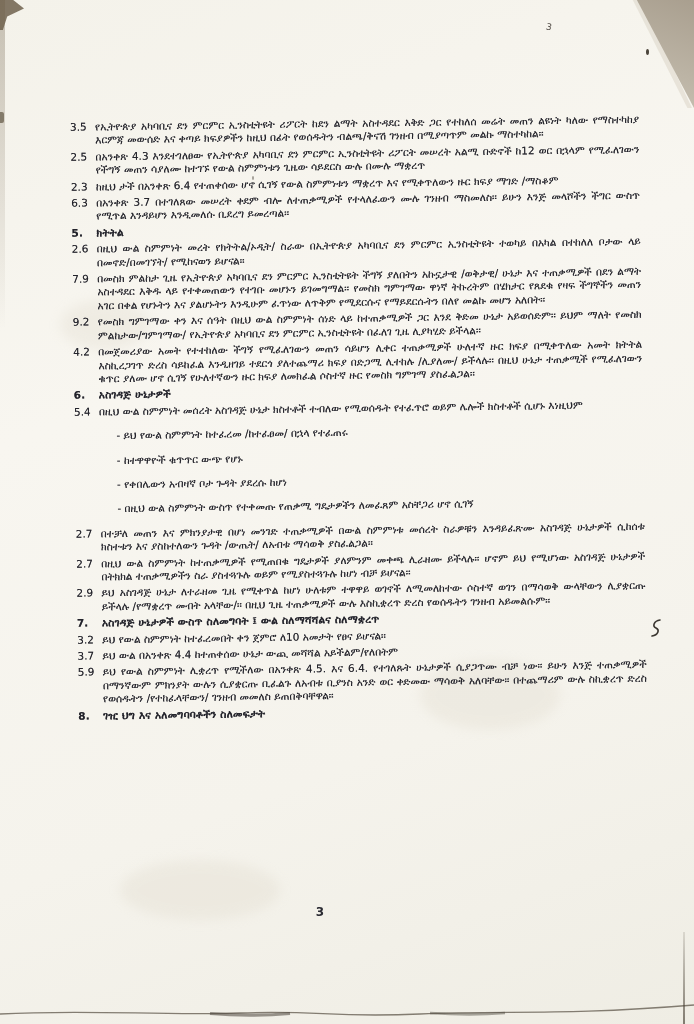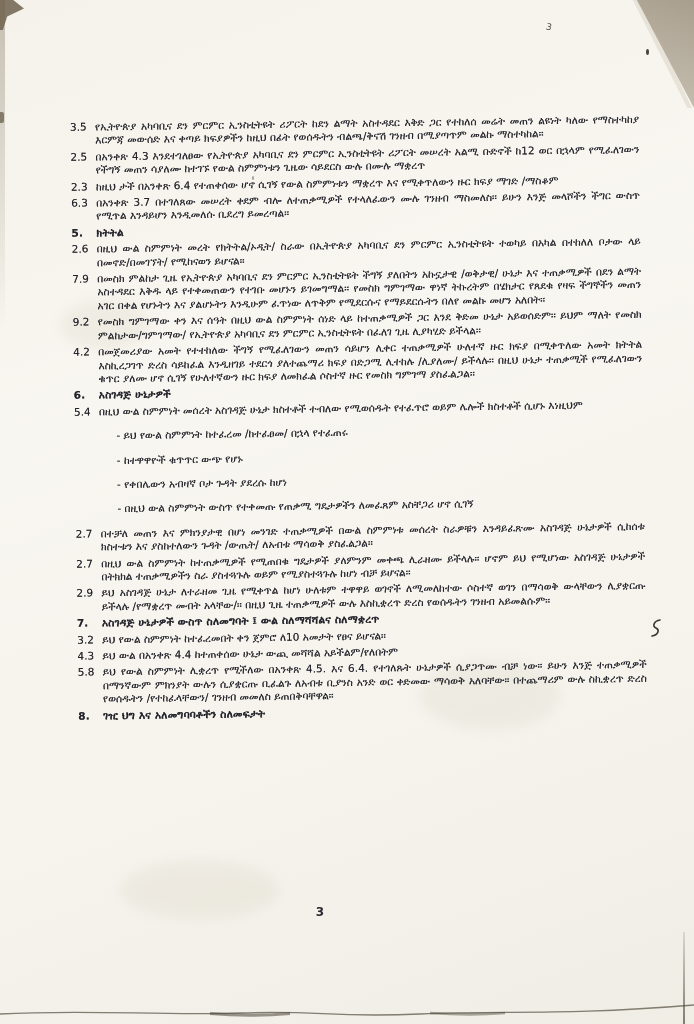--- a/index.html
+++ b/index.html
@@ -180,25 +180,25 @@
       </div>
       <div class="row heading">
         <span class="num">7.</span>
         <span class="txt">አስገዳጅ ሁኔታዎች ውስጥ ስለመግባት ፤ ውል ስለማሻሻልና ስለማቋረጥ</span>
       </div>
       <div class="row item">
         <span class="num">3.2</span>
         <span class="txt">ይህ የውል ስምምነት ከተፈረመበት ቀን ጀምሮ ለ10 አመታት የፀና ይሆናል።</span>
       </div>
       <div class="row item">
-        <span class="num">4.3</span>
+        <span class="num">3.7</span>
         <span class="txt">ይህ ውል በአንቀጽ 4.4 ከተጠቀሰው ሁኔታ ውጪ መሻሻል አይችልም/የለበትም</span>
       </div>
       <div class="row item">
-        <span class="num">5.8</span>
+        <span class="num">5.9</span>
         <span class="txt">ይህ የውል ስምምነት ሊቋረጥ የሚችለው በአንቀጽ 4.5. እና 6.4. የተገለጹት ሁኔታዎች ሲያጋጥሙ ብቻ ነው። ይሁን እንጅ ተጠቃሚዎች በማንኛውም ምክንያት ውሉን ሲያቋርጡ ቢፈልጉ ለአብቱ ቢያንስ አንድ ወር ቀድመው ማሳወቅ አለባቸው። በተጨማሪም ውሉ ስኪቋረጥ ድረስ የወሰዱትን /የተከፈላቸውን/ ገንዘብ መመለስ ይጠበቅባቸዋል።</span>
       </div>
       <div class="row heading">
         <span class="num">8.</span>
         <span class="txt">ገዢ ህግ እና አለመግባባቶችን ስለመፍታት</span>
       </div>
     </div>
 
   <div class="page-number">3</div>
 </div>

